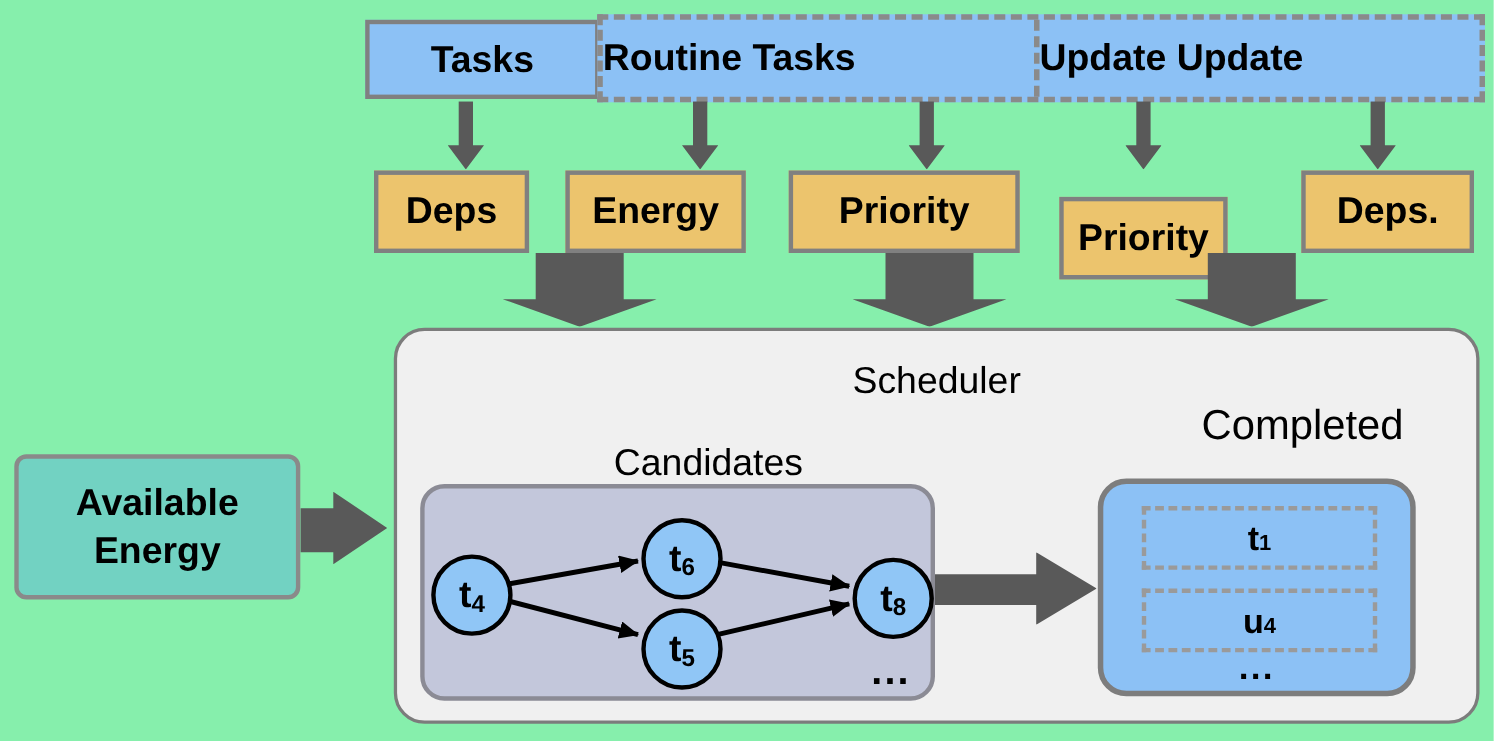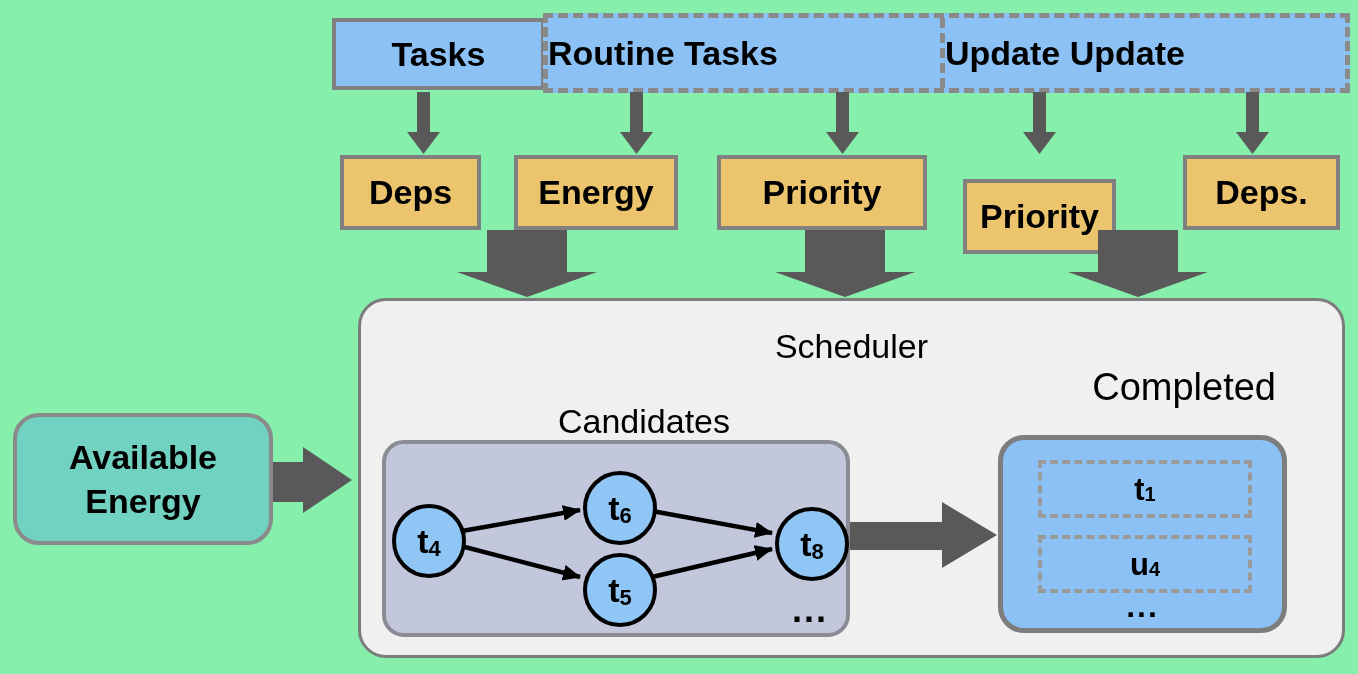--- a/index.html
+++ b/index.html
@@ -96,21 +96,21 @@
   }
   .item-1 { top:20px; }
   .item-2 { top:95px; }
   .completed-item .sub { margin-bottom:10px; font-size:20px; }
   .comp-ellipsis { position:absolute; left:0; top:148px; width:100%; text-align:center;
     font-size:32px; font-weight:bold; letter-spacing:2px; }
 
   
   .avail-box {
     left:13px; top:413px; width:260px; height:132px;
-    background:#72d2c2; border:4px solid #8a8a8a; border-radius:26px;
+    background:#72d2c2; border:4px solid #8a8a8a; border-radius:11px;
     flex-direction:column; font-size:34px; font-weight:bold; line-height:44px;
   }
 </style>
 </head>
 <body>
 
 <div id="canvas">
 
   <div class="abs tasks-box center-flex">
     <span>Tasks</span>

